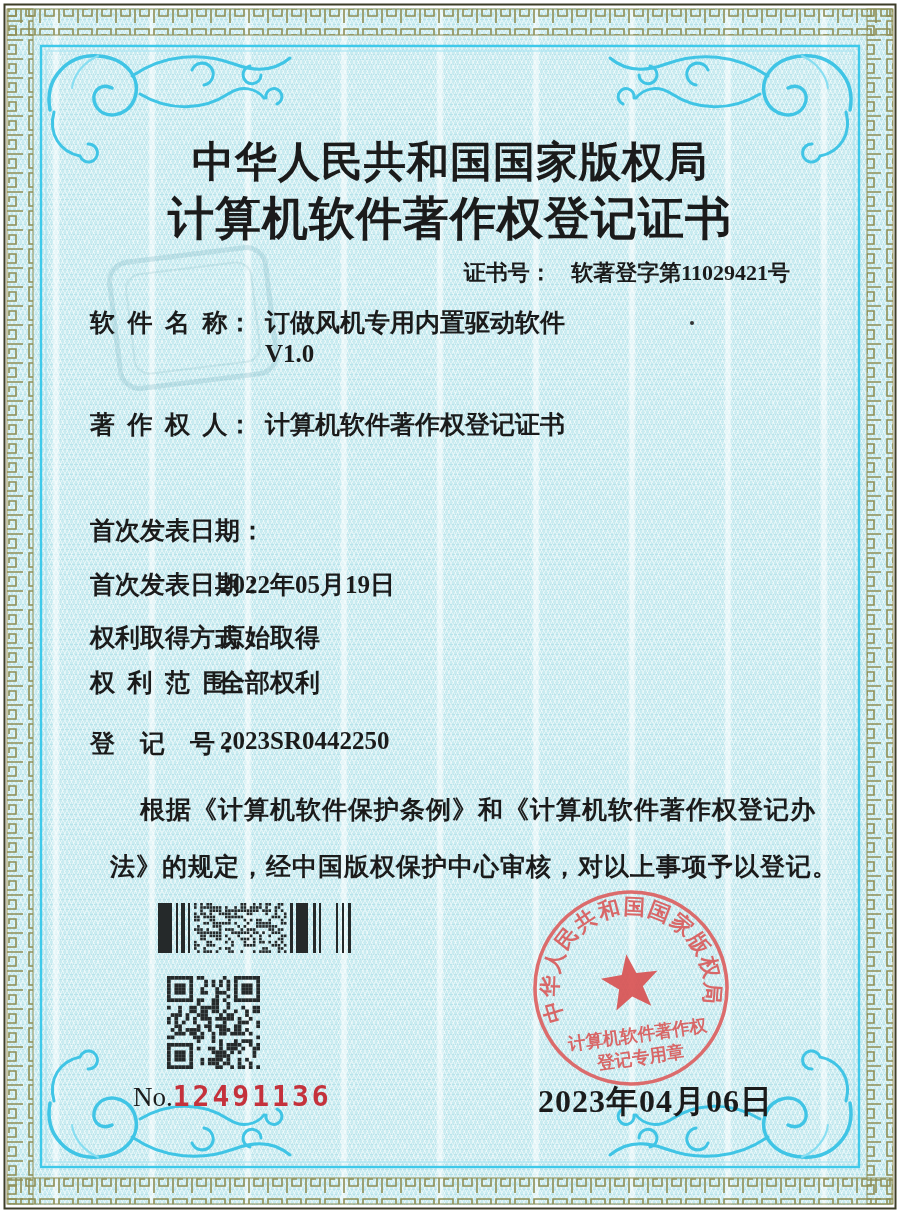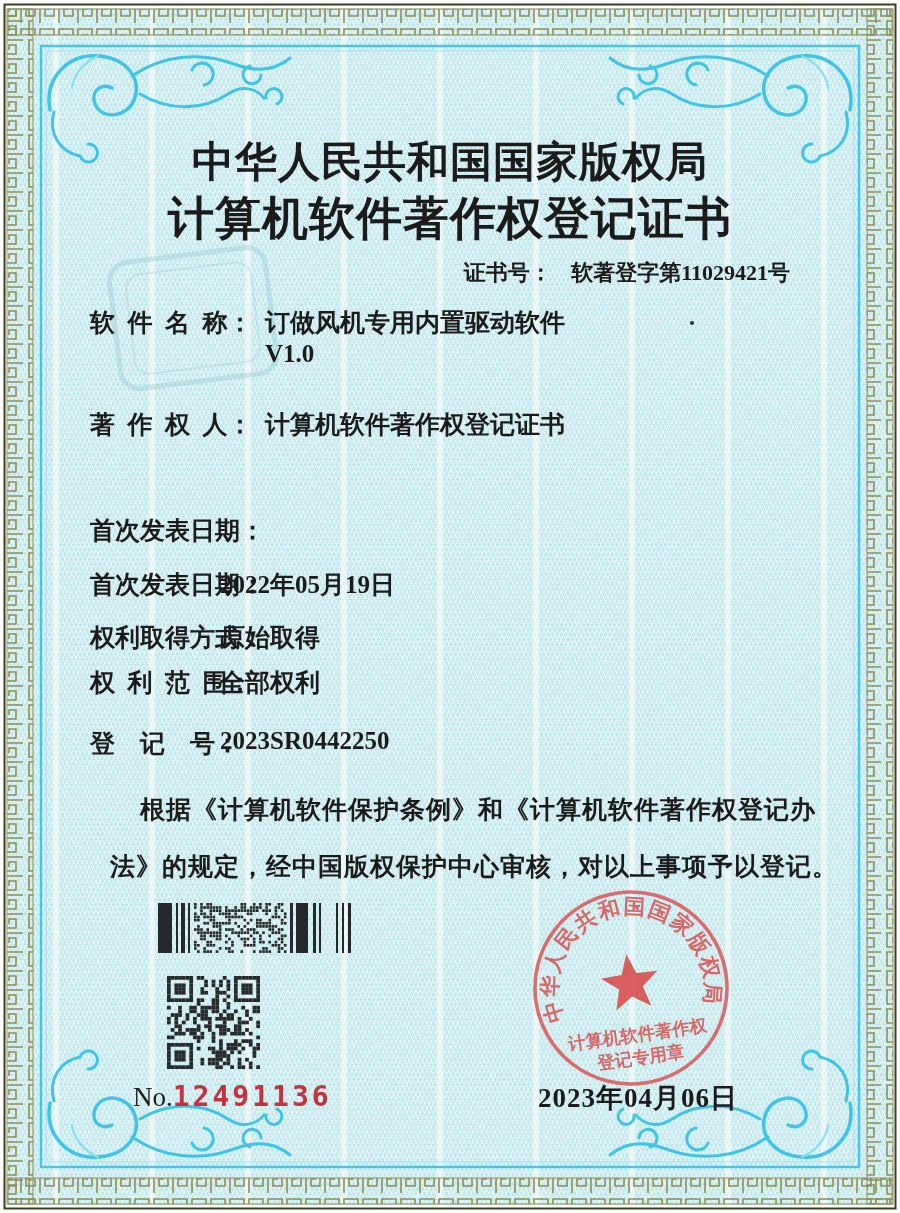--- a/index.html
+++ b/index.html
@@ -21,21 +21,21 @@
          font-size:46px;font-weight:700;letter-spacing:1px;}
   .certno{position:absolute;top:258px;right:110px;font-size:22px;font-weight:700;}
   .row{position:absolute;left:0;width:100%;height:40px;font-size:25px;font-weight:700;}
   .lab{position:absolute;left:90px;white-space:pre;}
   .val{position:absolute;white-space:pre;text-align:center;}
   .para{position:absolute;left:88px;top:781px;width:730px;font-size:25px;font-weight:700;
         line-height:57px;text-indent:30px;letter-spacing:1px;margin-left:22px;}
   .noline{position:absolute;left:133px;top:1080px;font-size:27px;}
   .noline .num{color:#c4323c;font-family:"DejaVu Sans Mono",monospace;font-size:28px;
         letter-spacing:3px;font-weight:700;}
-  .date{position:absolute;left:538px;top:1080px;font-size:27px;font-weight:700;letter-spacing:1px;}
+  .date{position:absolute;left:538px;top:1080px;font-size:32px;font-weight:700;letter-spacing:1px;}
   .dot{position:absolute;left:690px;top:321px;width:4px;height:4px;border-radius:50%;background:#333;}
   .emboss{position:absolute;left:112px;top:252px;width:152px;height:122px;border-radius:22px;
         border:5px solid rgba(130,185,198,.30);transform:rotate(-7deg);}
   .emboss:after{content:"";position:absolute;left:12px;top:10px;right:12px;bottom:10px;
         border-radius:16px;border:2px solid rgba(130,185,198,.22);}
 </style>
 </head>
 <body>
 
 <div class="page">

